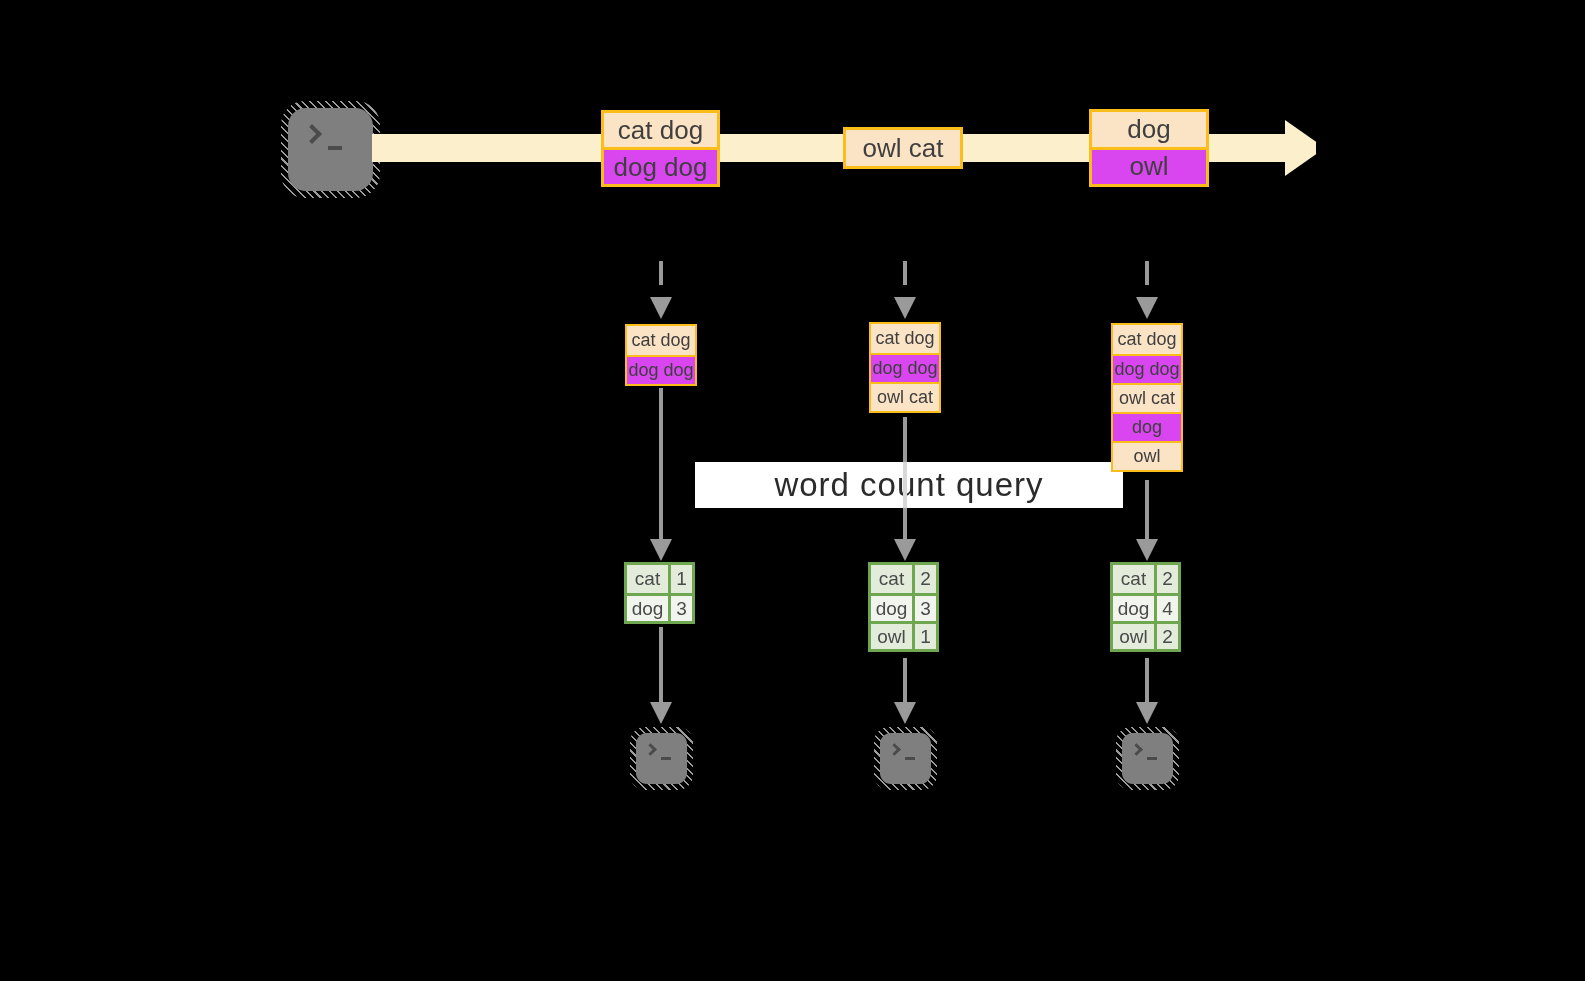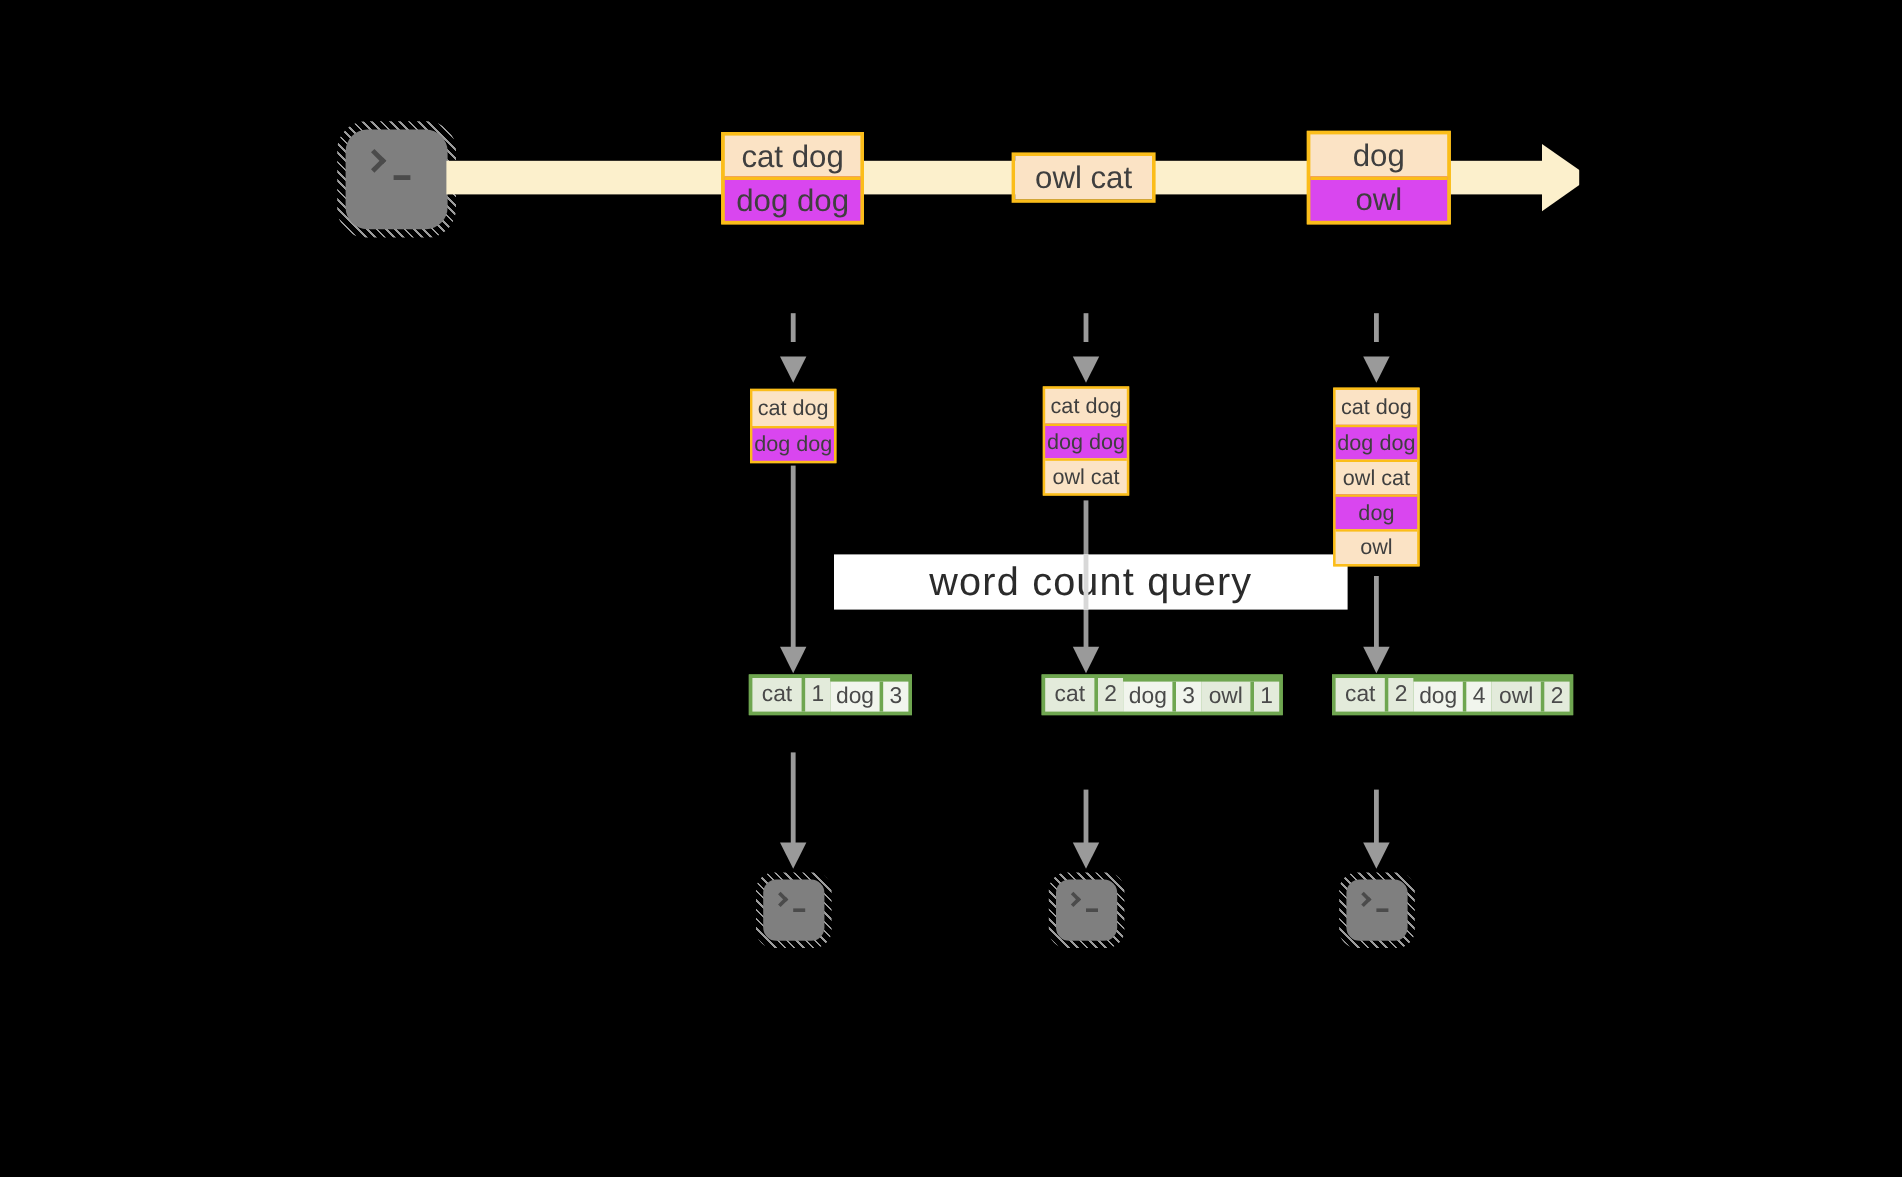--- a/index.html
+++ b/index.html
@@ -59,21 +59,21 @@
   
   .banner { position:absolute; left:695px; top:462px; width:428px; height:46px;
             background:#ffffff; z-index:2; display:flex; align-items:center;
             justify-content:center; }
   .banner span { font-size:33px; font-weight:300; color:#2b2b2b; letter-spacing:1px; }
   .banner-line { position:absolute; left:903px; top:462px; width:4px; height:46px;
                  background:#d8d8d8; z-index:3; }
 
   
   .wc-table { position:absolute; border:3px solid #6fa650; background:#6fa650;
-              display:flex; flex-direction:row; z-index:4; }
+              display:flex; flex-direction:column; z-index:4; }
   .wc-row { display:flex; height:28px; }
   .wc-row + .wc-row { border-top:3px solid #6fa650; }
   .wc-word { width:44px; display:flex; align-items:center; justify-content:center;
              border-right:3px solid #6fa650; font-size:19px; color:#4a4a4a; }
   .wc-num  { width:21px; display:flex; align-items:center; justify-content:center;
              font-size:19px; color:#4a4a4a; }
   .rd .wc-word, .rd .wc-num { background:#e3ebdb; }
   .rl .wc-word, .rl .wc-num { background:#f1f5ed; }
 </style>
 </head>

